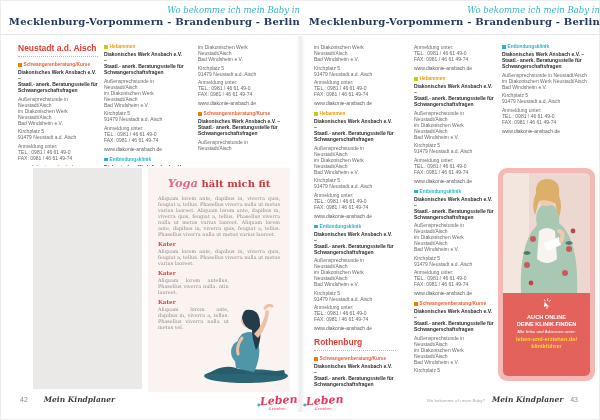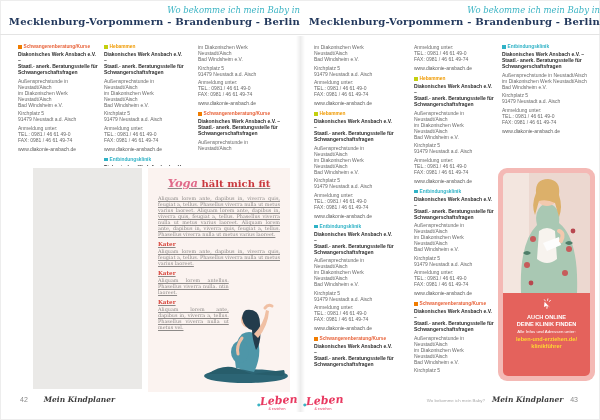--- a/index.html
+++ b/index.html
@@ -21,21 +21,21 @@
         padding-bottom:3px;border-bottom:1px dotted #eaa59f;}
   .cat{display:flex;align-items:center;gap:2px;font-weight:bold;font-size:4.8px;line-height:6px;margin-top:5px;}
   .bullet{width:3.5px;height:3.5px;flex:0 0 auto;display:inline-block;}
   .org{color:#2d2d2d;font-weight:bold;margin-top:1px;}
   .txt{margin-top:2.5px;}
   .weblink{margin-top:3px;color:#5c5c5c;}
   
   .graybox{position:absolute;left:33px;top:168px;width:109px;height:221px;background:#eae9e7;}
   
   .yoga{position:absolute;left:148px;top:168px;width:142px;height:224px;background:#fbf3f0;
-        box-sizing:border-box;padding:8px 10px 4px;font-family:"DejaVu Serif",serif;color:#8d8a88;text-decoration:underline;}
+        box-sizing:border-box;padding:8px 10px 4px;font-family:"DejaVu Serif",serif;color:#8d8a88;}
   .yoga-title{text-align:center;font-size:10px;color:#c9393f;font-weight:bold;margin-bottom:5px;}
   .yoga-title .yscript{font-family:"DejaVu Serif",serif;font-style:italic;font-weight:bold;color:#e06a8a;font-size:11.5px;}
   .yoga-intro{font-size:4.9px;line-height:6px;text-align:justify;margin:0;}
   .ysec{margin-top:4px;}
   .ysec .yh{color:#d7463c;font-weight:bold;font-size:5.6px;line-height:7px;}
   .ysec .yb{font-size:4.9px;line-height:6px;text-align:justify;}
   .yoga-ill{position:absolute;right:2px;bottom:6px;width:86px;height:92px;}
   
   .kad{position:absolute;left:498px;top:168px;width:97px;height:213px;background:#f4b9b5;
        border-radius:9px;box-sizing:border-box;padding:5px;}
@@ -69,20 +69,21 @@
 </div>
 <div class="hdr hdr-r">
   <div class="script">Wo bekomme ich mein Baby in</div>
   <div class="title">Mecklenburg-Vorpommern - Brandenburg - Berlin</div>
 </div>
 <div class="hrule"></div>
 <div class="gutter"></div>
 
 <div id="left-cols">
   <div class="col" style="left:18px;width:80px;height:122px;">
+      <div class="city">Neustadt a.d. Aisch</div>
       <div class="cat">
         <span class="bullet" style="background: rgb(240, 124, 0);"></span>
         <span style="color: rgb(232, 99, 58);">Schwangerenberatung/Kurse</span>
       </div>
       <div class="org">
         <div>Diakonisches Werk Ansbach e.V. –</div>
         <div>Staatl.- anerk. Beratungsstelle für</div>
         <div>Schwangerschaftsfragen</div>
       </div>
       <div class="txt">
@@ -221,20 +222,21 @@
       <div class="txt">
         <div>Kirchplatz 5</div>
         <div>91479 Neustadt a.d. Aisch</div>
       </div>
       <div class="txt">
         <div>Anmeldung unter:</div>
         <div>TEL.: 0981 / 46 61 49-0</div>
         <div>FAX: 0981 / 46 61 49-74</div>
       </div>
       <div class="weblink">www.diakonie-ansbach.de</div>
+      <div class="city">Rothenburg</div>
       <div class="cat">
         <span class="bullet" style="background: rgb(240, 124, 0);"></span>
         <span style="color: rgb(232, 99, 58);">Schwangerenberatung/Kurse</span>
       </div>
       <div class="org">
         <div>Diakonisches Werk Ansbach e.V. –</div>
         <div>Staatl.- anerk. Beratungsstelle für</div>
         <div>Schwangerschaftsfragen</div>
       </div>
     </div>

